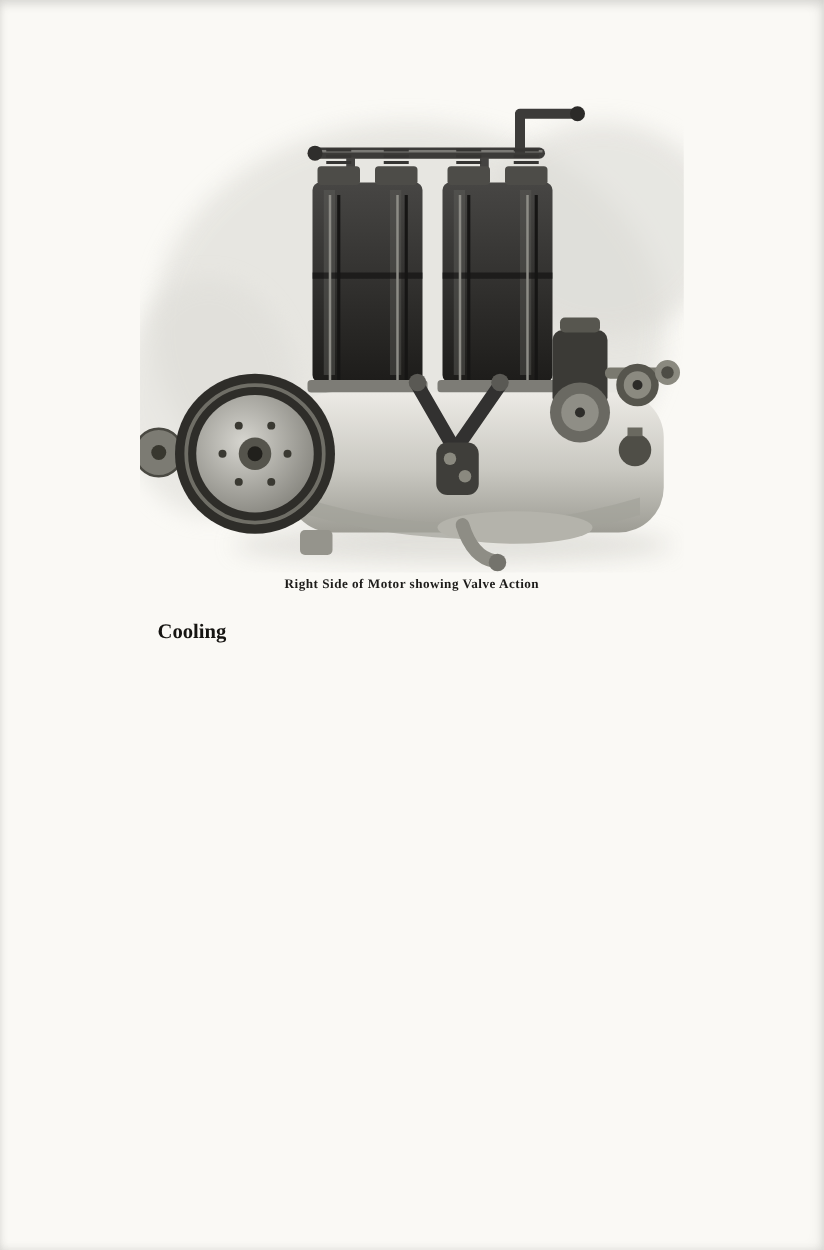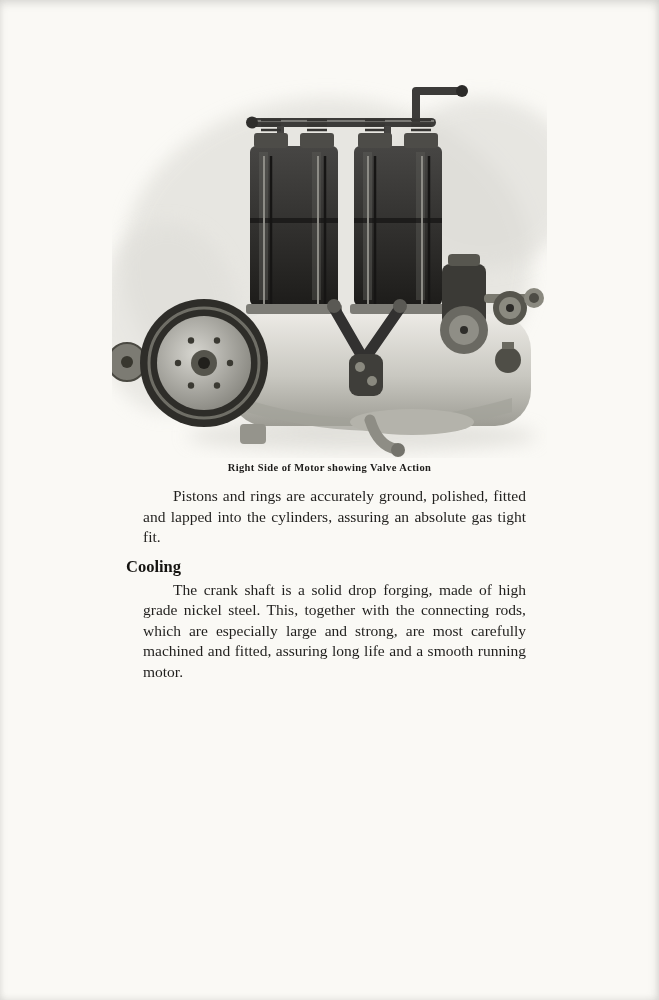--- a/index.html
+++ b/index.html
@@ -193,20 +193,18 @@
         </g>
         <circle cx="92" cy="295" r="13" fill="#55544c"></circle>
         <circle cx="92" cy="295" r="6" fill="#21201c"></circle>
       </g>
     </svg>
 
     <div class="caption">Right Side of Motor showing Valve Action</div>
   </div>
 
   <div class="text-block">
-    <p>Pistons and rings are accurately ground, polished, fitted and lapped into the cylinders, assuring an absolute gas tight fit.</p>
 
     <h3>Cooling</h3>
 
-    <p>The crank shaft is a solid drop forging, made of high grade nickel steel.  This, together with the connecting rods, which are especially large and strong, are most carefully machined and fitted, assuring long life and a smooth running motor.</p>
   </div>
 
 </div>
 
 </body></html>

